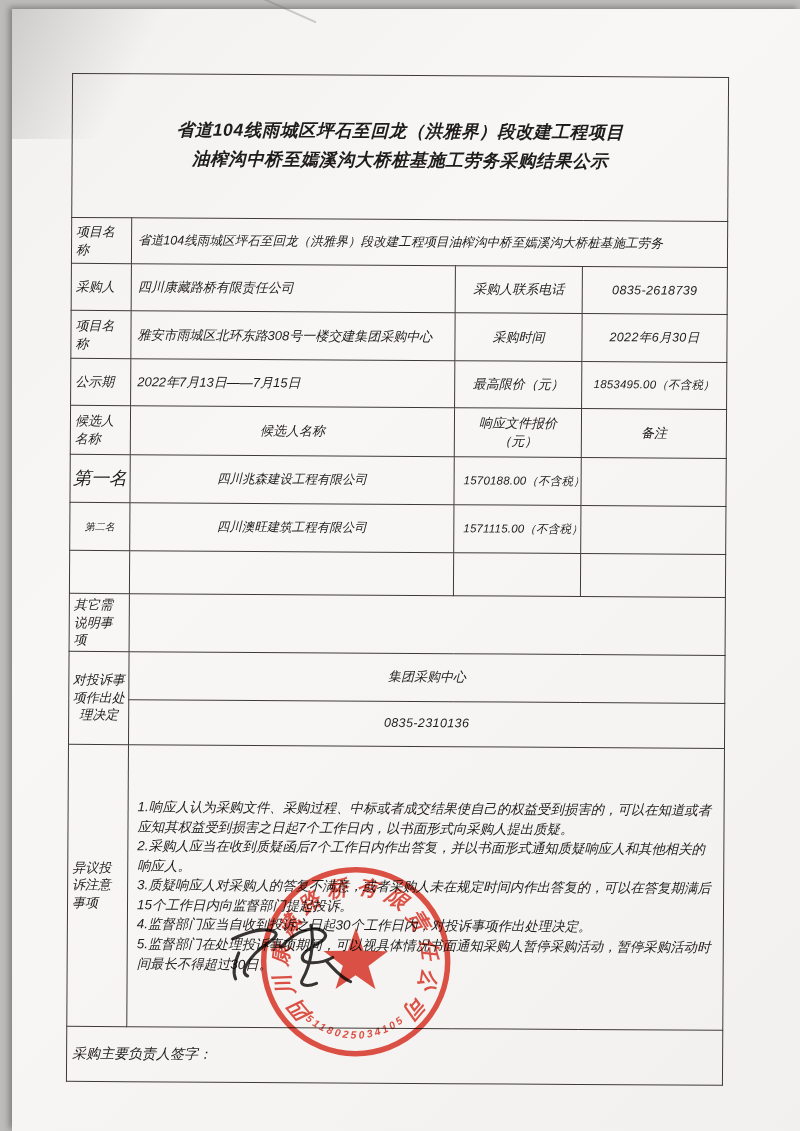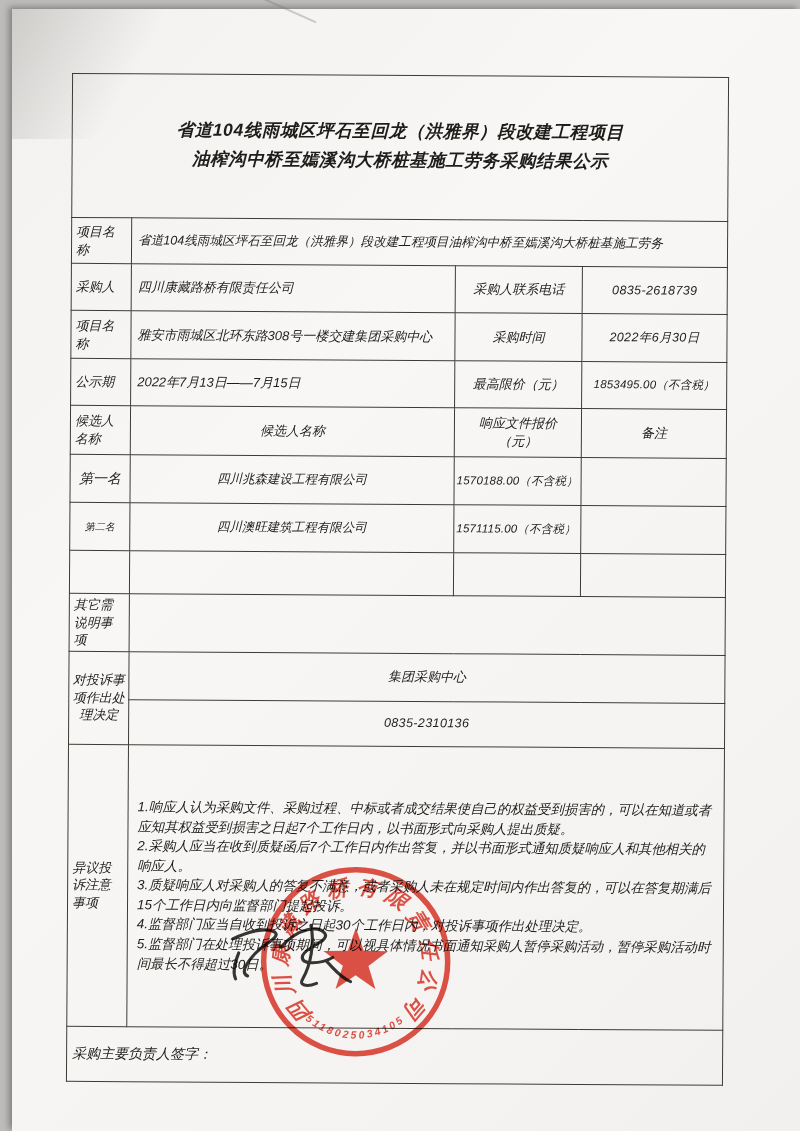--- a/index.html
+++ b/index.html
@@ -37,21 +37,21 @@
   }
   .title-cell{
     text-align:center;font-weight:bold;font-size:17.5px;line-height:1.62;
     letter-spacing:.6px;padding:10px 4px 14px 4px;
   }
   .lbl{padding:2px 4px;text-align:left;}
   .lbl-c{padding:2px 2px;text-align:center;}
   .val-l{text-align:left;white-space:nowrap;}
   .val-c{text-align:center;white-space:nowrap;}
   .num{font-size:12.5px;letter-spacing:.4px;}
-  .amt{font-size:11.5px;white-space:nowrap;text-align:left;padding-left:2px;letter-spacing:.2px;}
+  .amt{font-size:11.5px;white-space:nowrap;text-align:left;padding-left:9px;letter-spacing:.2px;}
   .amt-c{font-size:11.5px;white-space:nowrap;text-align:center;letter-spacing:.2px;margin-left:12px;}
   .hdr-c{text-align:center;}
   .notice{font-size:13.4px;line-height:1.46;padding:6px 9px;text-align:left;}
   .notice div{margin:0;}
   .sig-cell{font-size:14px;padding-left:5px;}
   .stamp{
     position:absolute;left:249px;top:851px; 
     width:200px;height:200px;color:#d8392b;
     mix-blend-mode:multiply;opacity:.88;
   }
@@ -113,21 +113,21 @@
         <td class="lbl" style="height:44px">候选人名称</td>
         <td class="hdr-c">候选人名称</td>
         <td class="hdr-c">
           <div>响应文件报价</div>
           <div>（元）</div>
         </td>
         <td class="hdr-c">备注</td>
       </tr>
 
       <tr>
-        <td class="lbl-c" style="height:43px;font-size:14px">第一名</td>
+        <td class="lbl-c" style="height:43px;font-size:18px">第一名</td>
         <td class="hdr-c" style="font-size:12.5px">四川兆森建设工程有限公司</td>
         <td class="amt">1570188.00（不含税）</td>
         <td></td>
       </tr>
 
       <tr>
         <td class="lbl-c" style="height:43px;font-size:10px">第二名</td>
         <td class="hdr-c" style="font-size:12.5px">四川澳旺建筑工程有限公司</td>
         <td class="amt">1571115.00（不含税）</td>
         <td></td>

